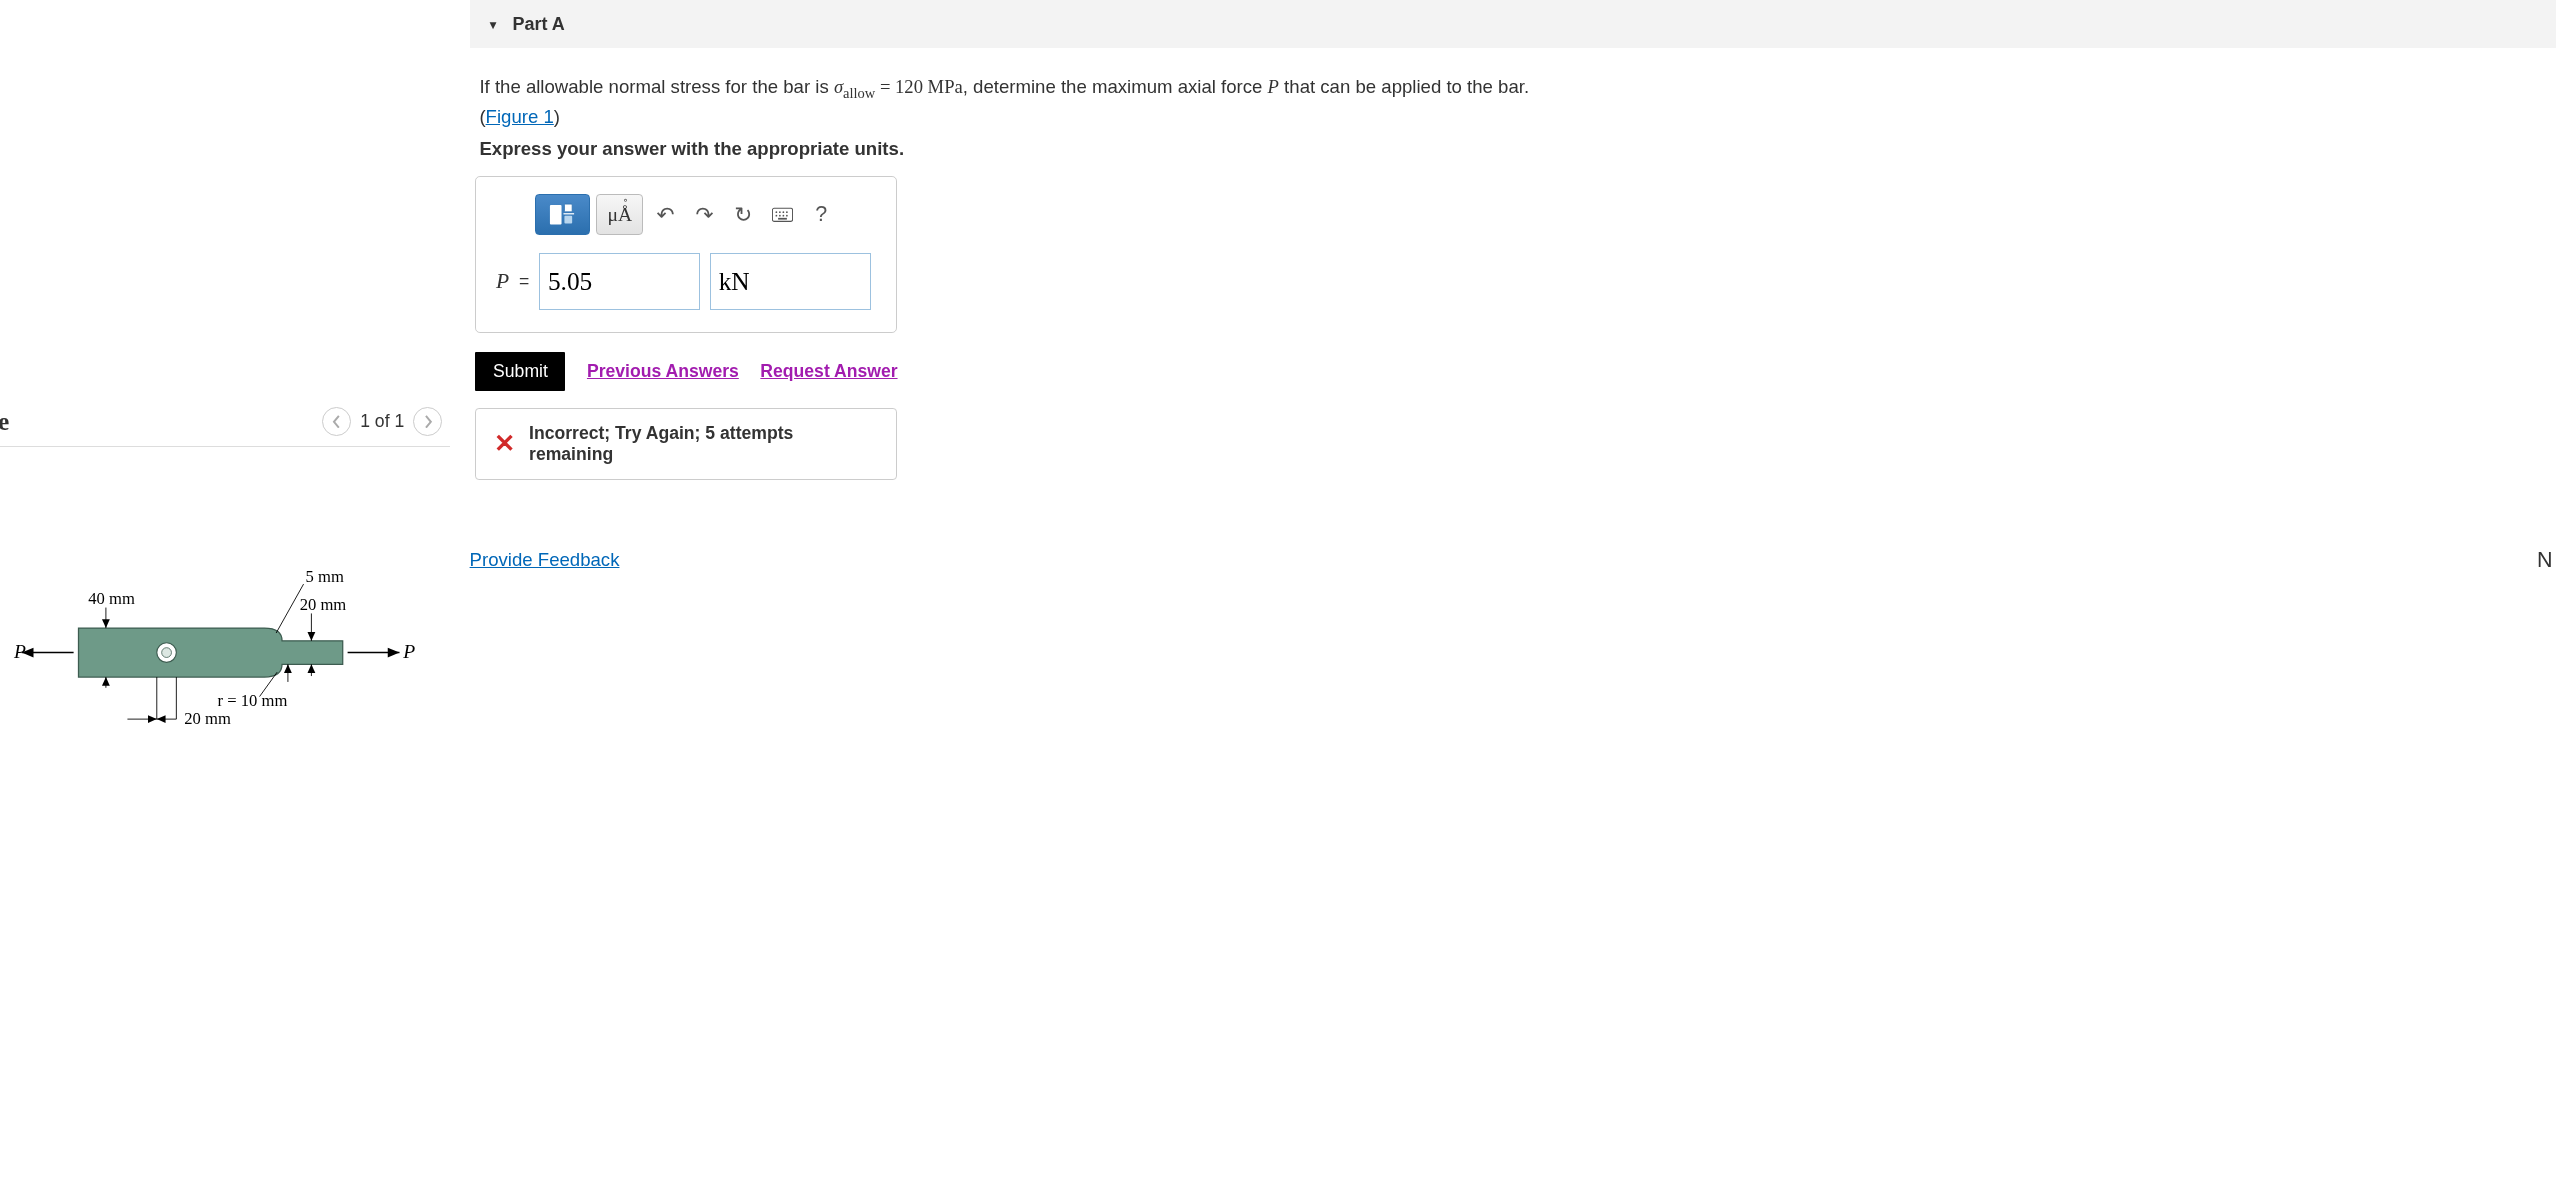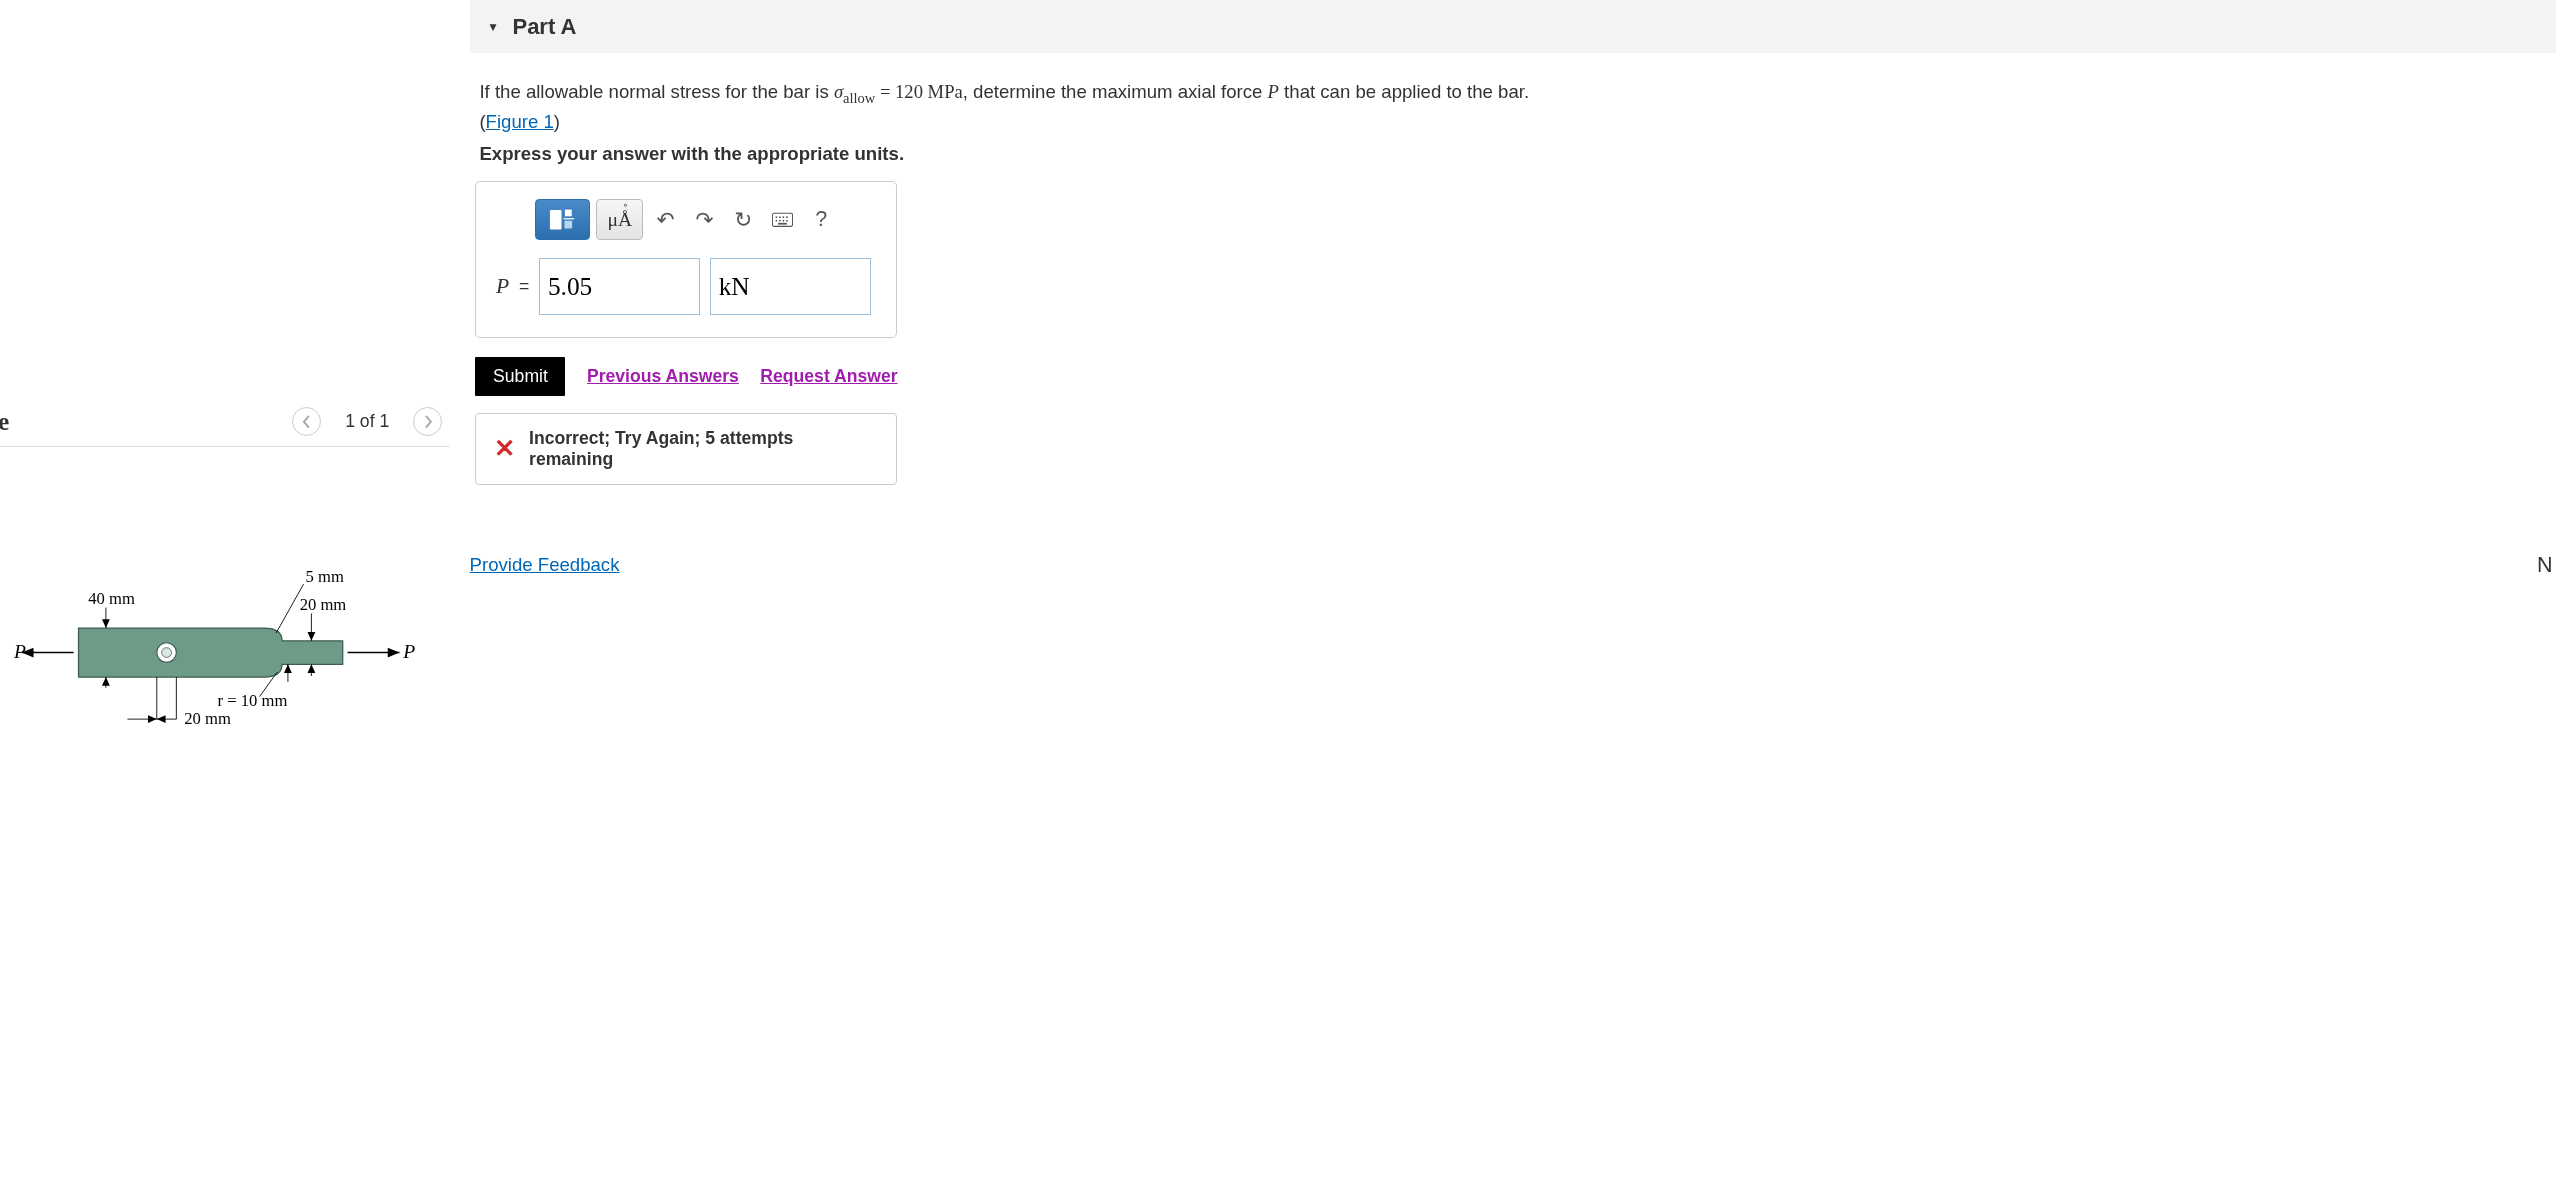--- a/index.html
+++ b/index.html
@@ -29,21 +29,21 @@
     border-bottom: 1px solid #ddd;
     padding: 5.9px 7.8px 9.8px 0;
     margin-top: 401px;
   }
   .fig-header-left {
     font-family: "Times New Roman", serif;
     font-weight: bold;
     font-size: 25.4px;
     margin-left: -2px;
   }
-  .fig-nav { display: flex; align-items: center; gap: 24px; }
+  .fig-nav { display: flex; align-items: center; gap: 9px; }
   .nav-btn {
     width: 29px; height: 29px;
     border-radius: 50%;
     border: 1px solid #ccc;
     background: #fff;
     display: flex; align-items: center; justify-content: center;
     font-size: 15.6px; color: #888; line-height: 1;
   }
   .nav-btn svg { width: 9.8px; height: 13.7px; }
   .fig-count { font-size: 17.6px; color: #333; }
@@ -54,21 +54,21 @@
   }
 
   
   .part-bar {
     background: #f3f3f3;
     padding: 13.7px 17.6px;
     display: flex; align-items: center; gap: 13.7px;
     margin-bottom: 25.4px;
   }
   .part-bar .tri { font-size: 11.7px; }
-  .part-title { font-weight: bold; font-size: 22px; }
+  .part-title { font-weight: bold; font-size: 18px; }
 
   
   .problem { margin: 0 0 5.9px 9.8px; font-size: 18.6px; line-height: 1.45; }
   .problem .var, .problem .val {
     font-family: "Times New Roman", serif;
   }
   .problem .ital { font-style: italic; }
   .problem .sublabel { font-size: 0.78em; vertical-align: sub; text-align: right; }
   .problem a { color: #0067b8; text-decoration: underline; }
   .instr { font-weight: bold; margin: 7.8px 0 15.6px 9.8px; font-size: 18.6px; }

